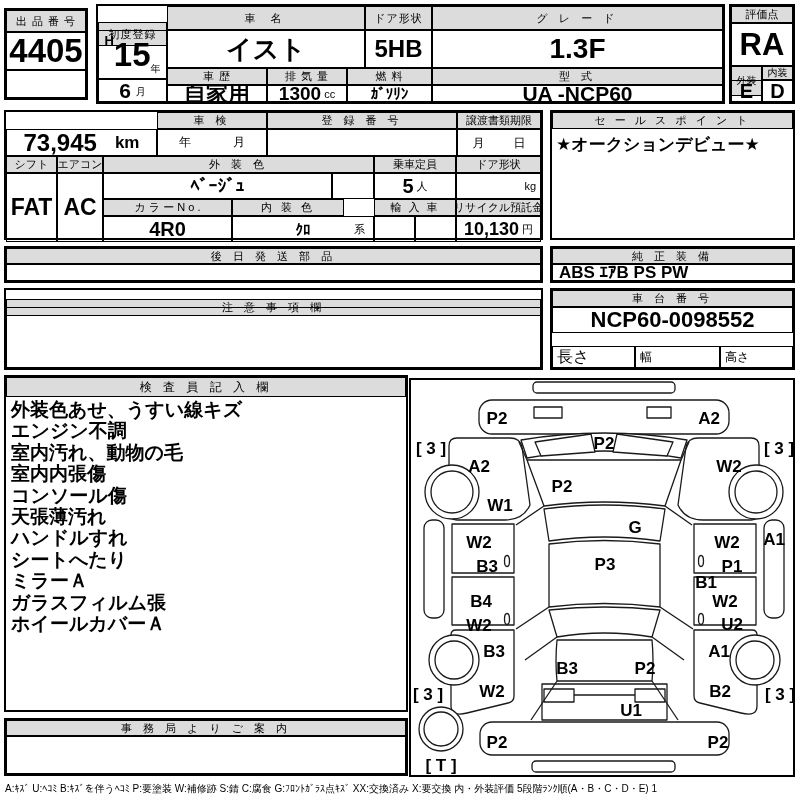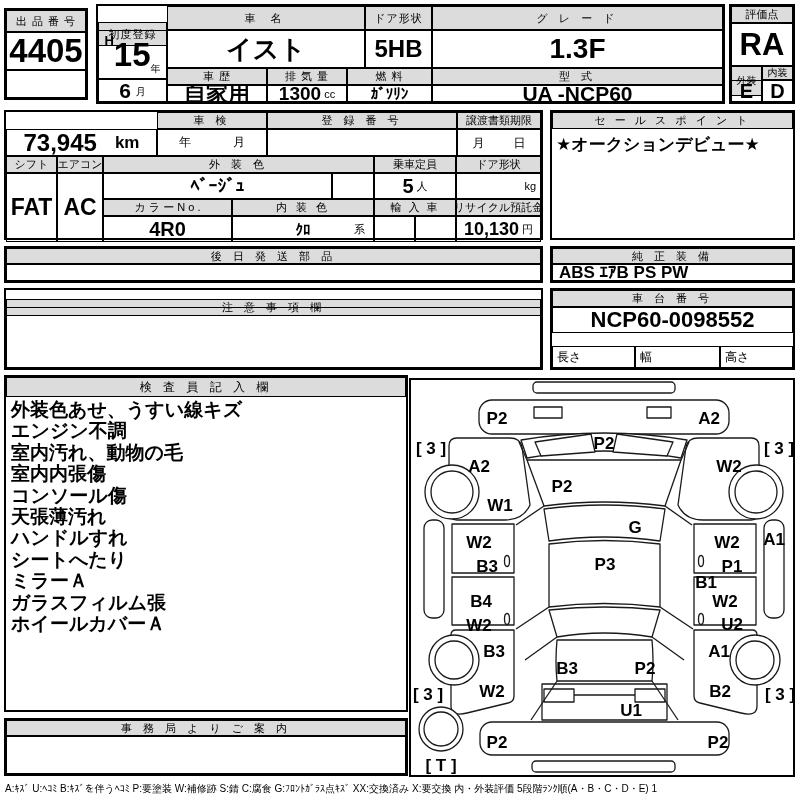--- a/index.html
+++ b/index.html
@@ -103,21 +103,21 @@
     <div class="cell" style="left:368px;top:61px;width:82px;height:26px;">
       <span class="val" style="font-size:20px;">5</span>
         <span class="unit">人</span>
     </div>
     <div class="cell right" style="left:450px;top:61px;width:85px;height:26px;padding-right:4px;">
       <span></span>
         <span class="unit">kg</span>
     </div>
 
     <div class="cell hdr" style="left:97px;top:87px;width:129px;height:17px;letter-spacing:0;">カ ラ ー N o .</div>
-    <div class="cell hdr" style="left:226px;top:87px;width:142px;height:17px;letter-spacing:3px;">内 装 色</div>
+    <div class="cell hdr" style="left:226px;top:87px;width:112px;height:17px;letter-spacing:3px;">内 装 色</div>
     <div class="cell hdr" style="left:368px;top:87px;width:82px;height:17px;letter-spacing:2px;">輸 入 車</div>
     <div class="cell hdr" style="left:450px;top:87px;width:85px;height:17px;letter-spacing:0;">リサイクル預託金</div>
 
     <div class="cell val" style="left:97px;top:104px;width:129px;height:26px;font-size:20px;">4R0</div>
     <div class="cell" style="left:226px;top:104px;width:142px;height:26px;">
       <span class="val" style="font-size:15px;">ｸﾛ</span>
         <span style="font-size:11px;position:absolute;right:8px;">系</span>
     </div>
     <div class="cell" style="left:368px;top:104px;width:41px;height:26px;"></div>
     <div class="cell" style="left:409px;top:104px;width:41px;height:26px;"></div>
@@ -143,21 +143,21 @@
   </div>
 
   <div class="blk" style="left:4px;top:288px;width:539px;height:82px;">
     <div class="cell hdr" style="left:0;top:0;width:535px;height:17px;letter-spacing:4px;margin-top:9px;">注 意 事 項 欄</div>
     <div class="cell left" style="left:0;top:17px;width:535px;height:61px;align-items:flex-start;"></div>
   </div>
 
   <div class="blk" style="left:550px;top:288px;width:245px;height:82px;">
     <div class="cell hdr" style="left:0;top:0;width:241px;height:17px;letter-spacing:4px;">車 台 番 号</div>
     <div class="cell val" style="left:0;top:17px;width:241px;height:26px;font-size:22px;">NCP60-0098552</div>
-    <div class="cell left" style="left:0;top:56px;width:83px;height:22px;font-size:12px;padding-left:4px;">
+    <div class="cell left" style="left:0;top:56px;width:83px;height:22px;font-size:16px;padding-left:4px;">
       <span>長さ</span>
         <span></span>
     </div>
     <div class="cell left" style="left:83px;top:56px;width:85px;height:22px;font-size:12px;padding-left:4px;">
       <span>幅</span>
         <span></span>
     </div>
     <div class="cell left" style="left:168px;top:56px;width:73px;height:22px;font-size:12px;padding-left:4px;">
       <span>高さ</span>
         <span></span>

